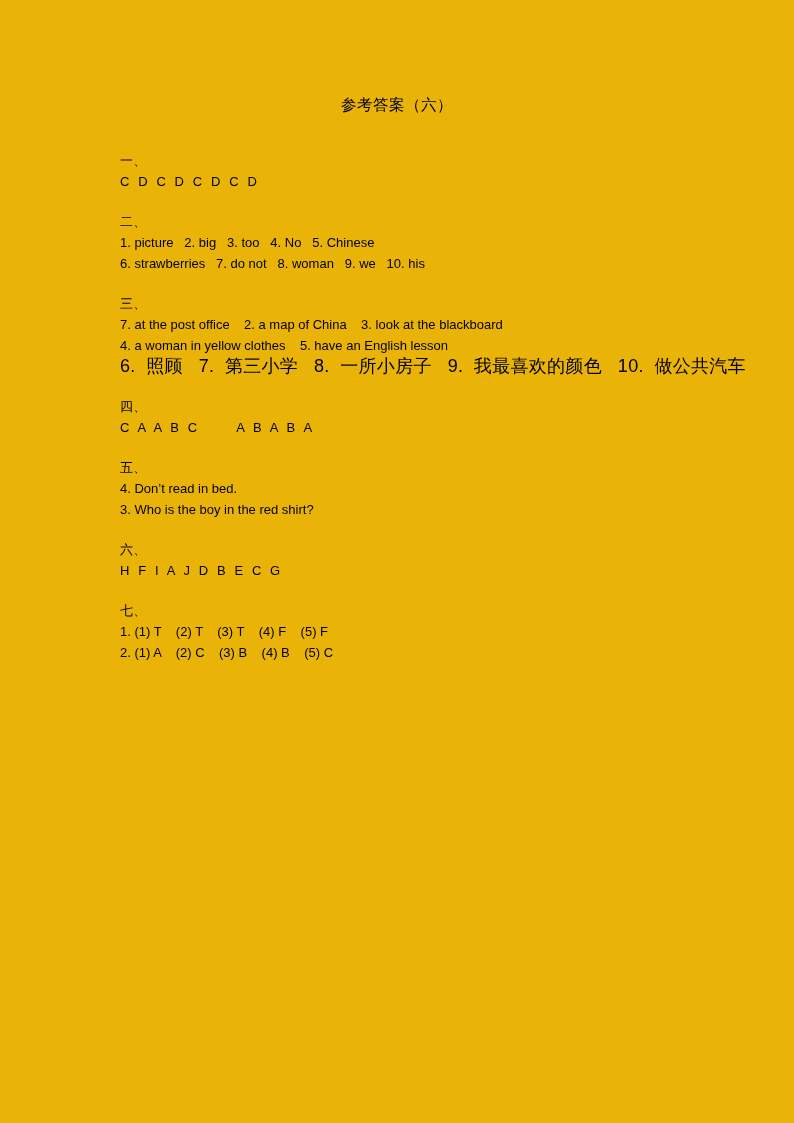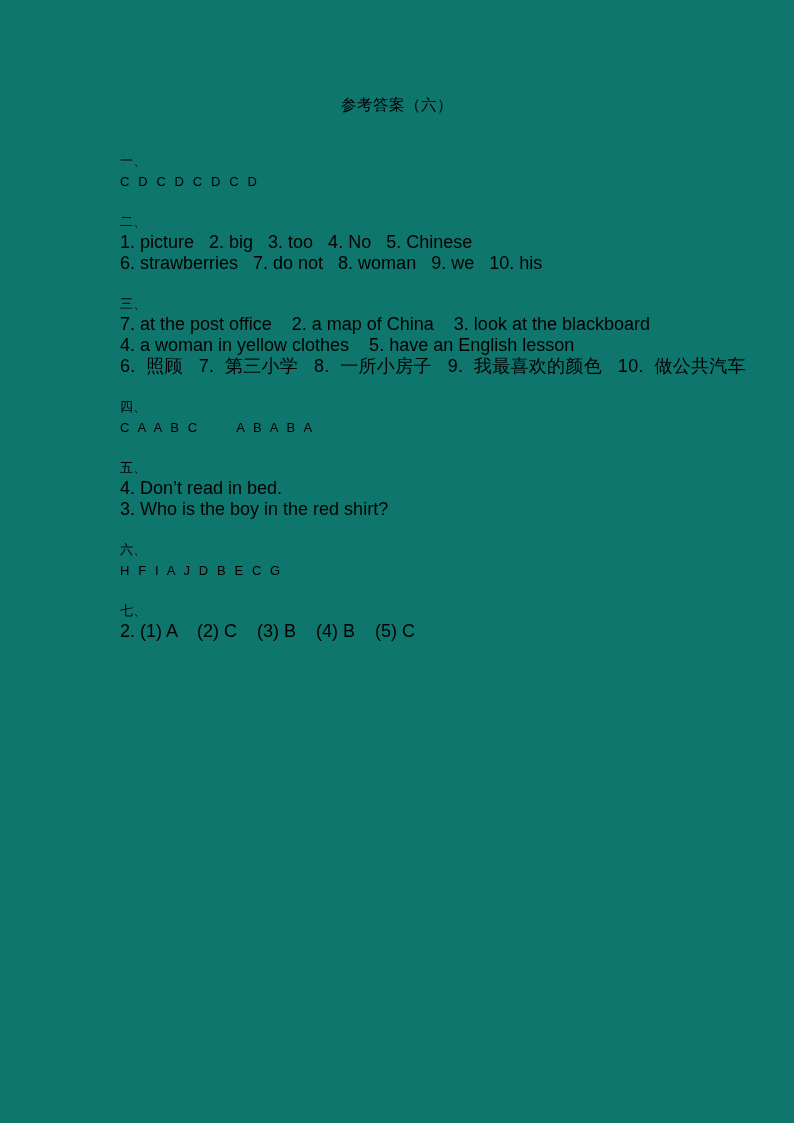--- a/index.html
+++ b/index.html
@@ -11,21 +11,21 @@
     width: 794px;
     height: 1123px;
     position: relative;
     font-family: "Liberation Sans", "DejaVu Sans", sans-serif;
     color: #000000;
     -webkit-font-smoothing: antialiased;
   }
   .page {
     position: absolute;
     inset: 0;
-    background: #0f766e;
+    background: #eab308;
   }
   .doc-title {
     position: absolute;
     top: 94px;
     left: 0;
     width: 794px;
     text-align: center;
     font-size: 15.5px;
     line-height: 22px;
     letter-spacing: 0.5px;
@@ -43,21 +43,21 @@
   .section:last-child {
     margin-bottom: 0;
   }
   .section-head {
     font-size: 13px;
     line-height: 21px;
     letter-spacing: 0.2px;
     color: #000000;
   }
   .section-line {
-    font-size: 18px;
+    font-size: 13px;
     line-height: 21px;
     color: #000000;
     white-space: pre;
   }
   .line-letters {
     letter-spacing: 2.6px;
     font-size: 13px;
   }
   .line-cn {
     font-size: 18px;
@@ -95,17 +95,18 @@
         <div class="section-head">五、</div>
         <div class="section-line">4. Don’t read in bed.</div>
         <div class="section-line">3. Who is the boy in the red shirt?</div>
       </div>
       <div class="section">
         <div class="section-head">六、</div>
         <div class="section-line line-letters">H F I A J D B E C G</div>
       </div>
       <div class="section">
         <div class="section-head">七、</div>
+        <div class="section-line">1. (1) T    (2) T    (3) T    (4) F    (5) F</div>
         <div class="section-line">2. (1) A    (2) C    (3) B    (4) B    (5) C</div>
       </div>
     </div>
 
 </div>
 
 </body></html>

